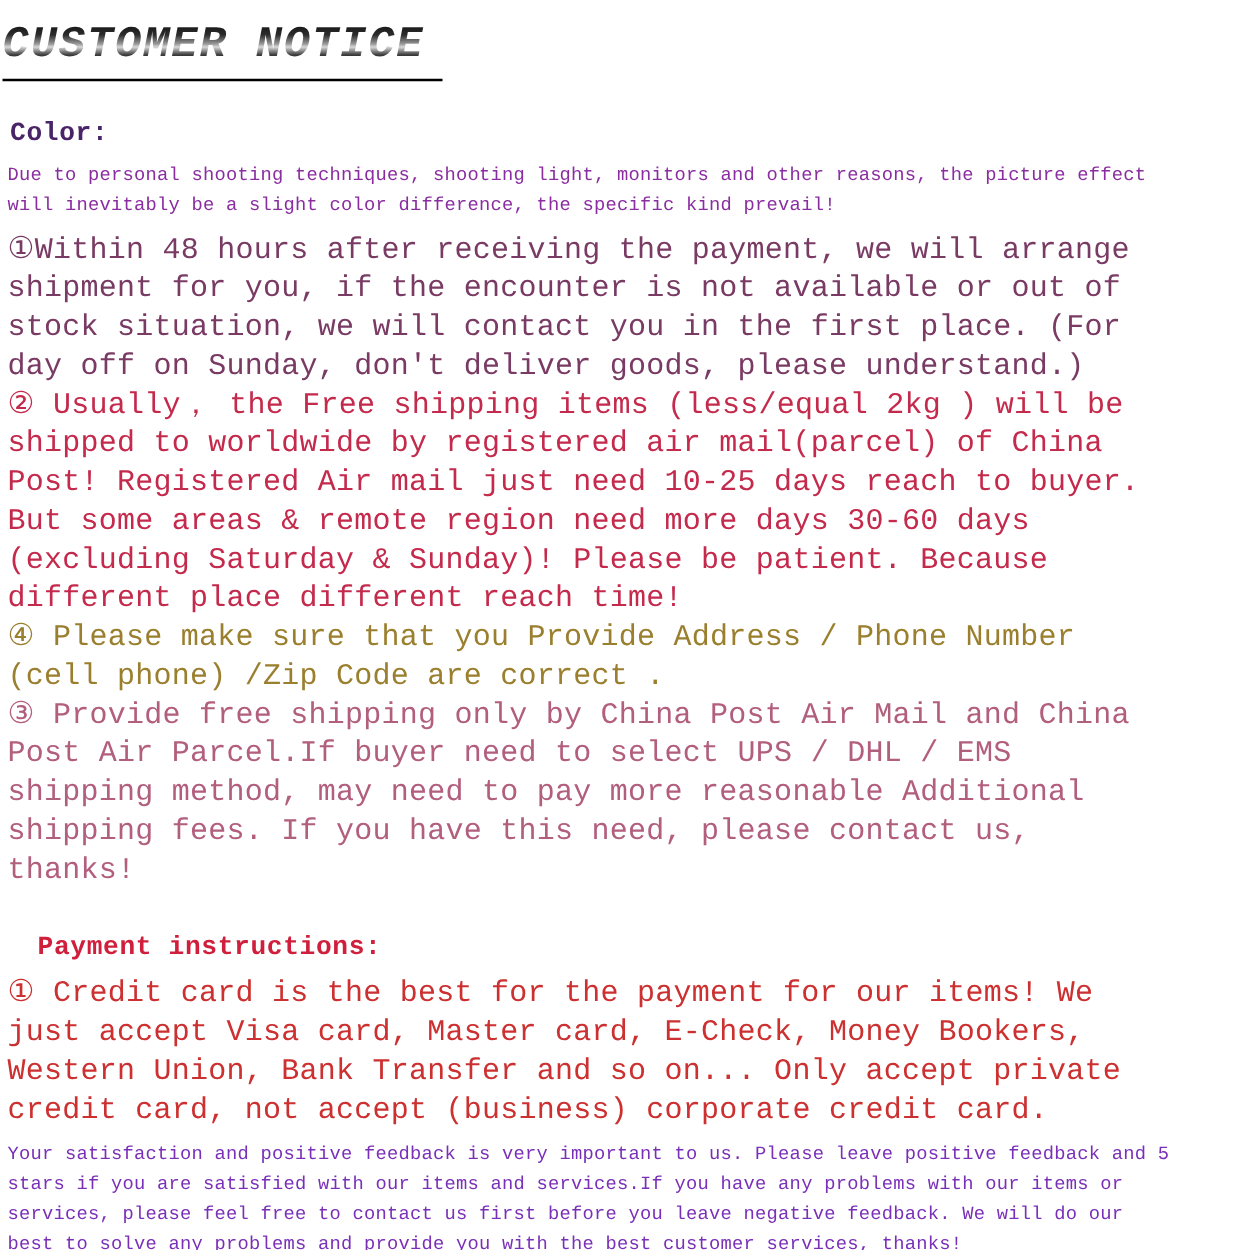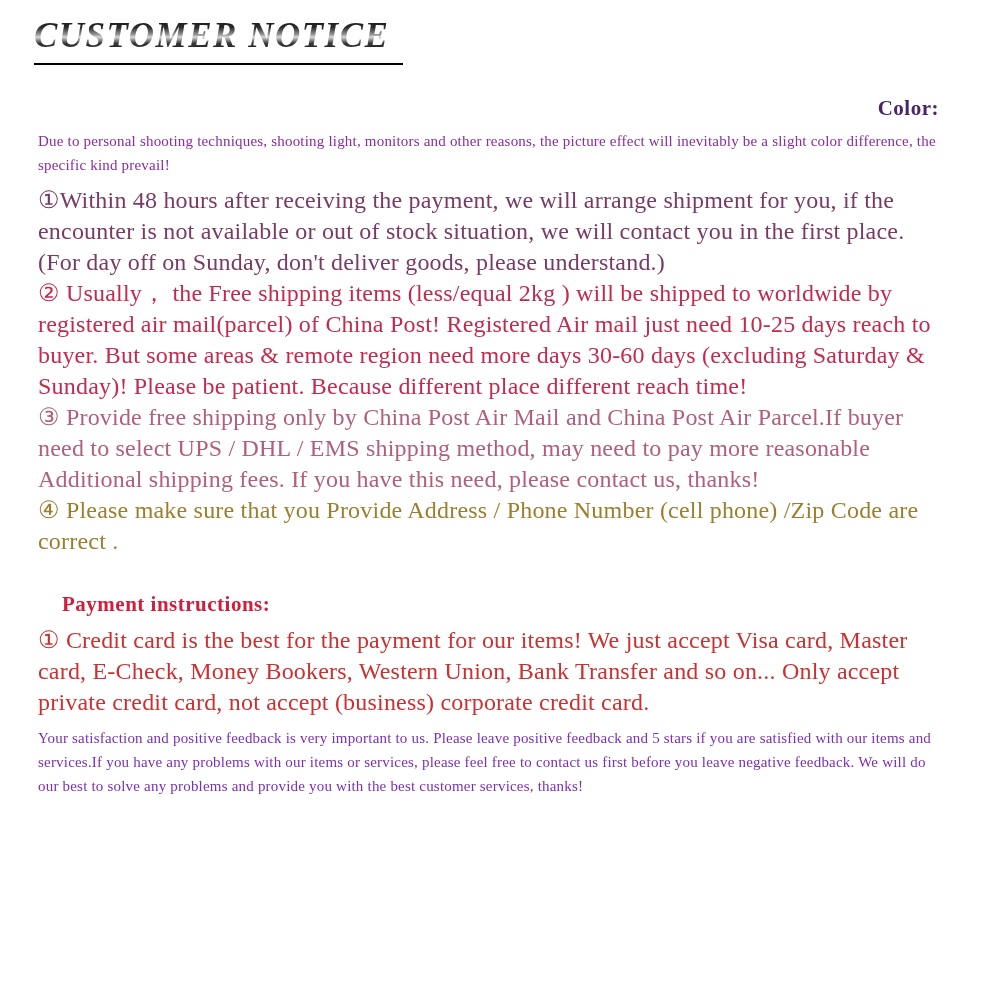--- a/index.html
+++ b/index.html
@@ -1,23 +1,23 @@
 <!DOCTYPE html>
 <html><head>
 <meta charset="utf-8">
 <style>
   html, body { margin: 0; padding: 0; background: #ffffff; }
   .page {
     position: relative;
     width: 961px;
     height: 1000px;
     box-sizing: border-box;
-    padding: 16px 22px 10px 38px;
+    padding: 16px 22px 10px 6px;
     background: #ffffff;
-    font-family: Liberation Serif, serif;
+    font-family: Liberation Mono, monospace;
     overflow: hidden;
   }
   .title-wrap {
     display: inline-block;
     border-bottom: 2px solid #000000;
     padding: 0 14px 7px 0;
     margin-left: -4px;
   }
   .page-title {
     font-size: 35px;
@@ -30,21 +30,21 @@
     background-clip: text;
     -webkit-text-fill-color: transparent;
     color: #111111;
   }
   .heading {
     font-size: 21px;
     font-weight: bold;
     letter-spacing: 0.5px;
     line-height: 26px;
   }
-  .h-color    { margin: 30px 0 0 2px; text-align: right; }
+  .h-color    { margin: 30px 0 0 2px; }
   .h-shipping { margin: 40px 0 0 8px; }
   .h-payment  { margin: 34px 0 0 24px; }
   .h-feedback { margin: 34px 0 0 2px; }
   p.body-text {
     font-size: 15px;
     line-height: 24px;
     margin: 8px 0 0 0;
     letter-spacing: 0.2px;
   }
   p.item-text {
@@ -68,22 +68,22 @@
   <div>
     <div class="heading h-color" style="color: rgb(74, 36, 104);">Color:</div>
     <p class="body-text" style="color: rgb(138, 45, 160);">Due to personal shooting techniques, shooting light, monitors and other reasons, the picture effect will inevitably be a slight color difference, the specific kind prevail!</p>
   </div>
 
   
   <div>
     <div class="items">
       <p class="item-text" style="color: rgb(121, 58, 99);">①Within 48 hours after receiving the payment, we will arrange shipment for you, if the encounter is not available or out of stock situation, we will contact you in the first place. (For day off on Sunday, don't deliver goods, please understand.)</p>
       <p class="item-text" style="color: rgb(196, 42, 76);">② Usually， the Free shipping items (less/equal 2kg ) will be shipped to worldwide by registered air mail(parcel) of China Post! Registered Air mail just need 10-25 days reach to buyer. But some areas &amp; remote region need more days 30-60 days (excluding Saturday &amp; Sunday)! Please be patient. Because different place different reach time!</p>
+      <p class="item-text" style="color: rgb(154, 127, 46);">④ Please make sure that you Provide Address / Phone Number (cell phone) /Zip Code are correct .</p>
       <p class="item-text" style="color: rgb(178, 94, 125);">③ Provide free shipping only by China Post Air Mail and China Post Air Parcel.If buyer need to select UPS / DHL / EMS shipping method, may need to pay more reasonable Additional shipping fees. If you have this need, please contact us, thanks!</p>
-      <p class="item-text" style="color: rgb(154, 127, 46);">④ Please make sure that you Provide Address / Phone Number (cell phone) /Zip Code are correct .</p>
     </div>
   </div>
 
   
   <div>
     <div class="heading h-payment" style="color: rgb(207, 31, 60);">Payment instructions:</div>
     <div class="items">
       <p class="item-text" style="color: rgb(204, 48, 48);">① Credit card is the best for the payment for our items! We just accept Visa card, Master card, E-Check, Money Bookers, Western Union, Bank Transfer and so on... Only accept private credit card, not accept (business) corporate credit card.</p>
     </div>
   </div>

